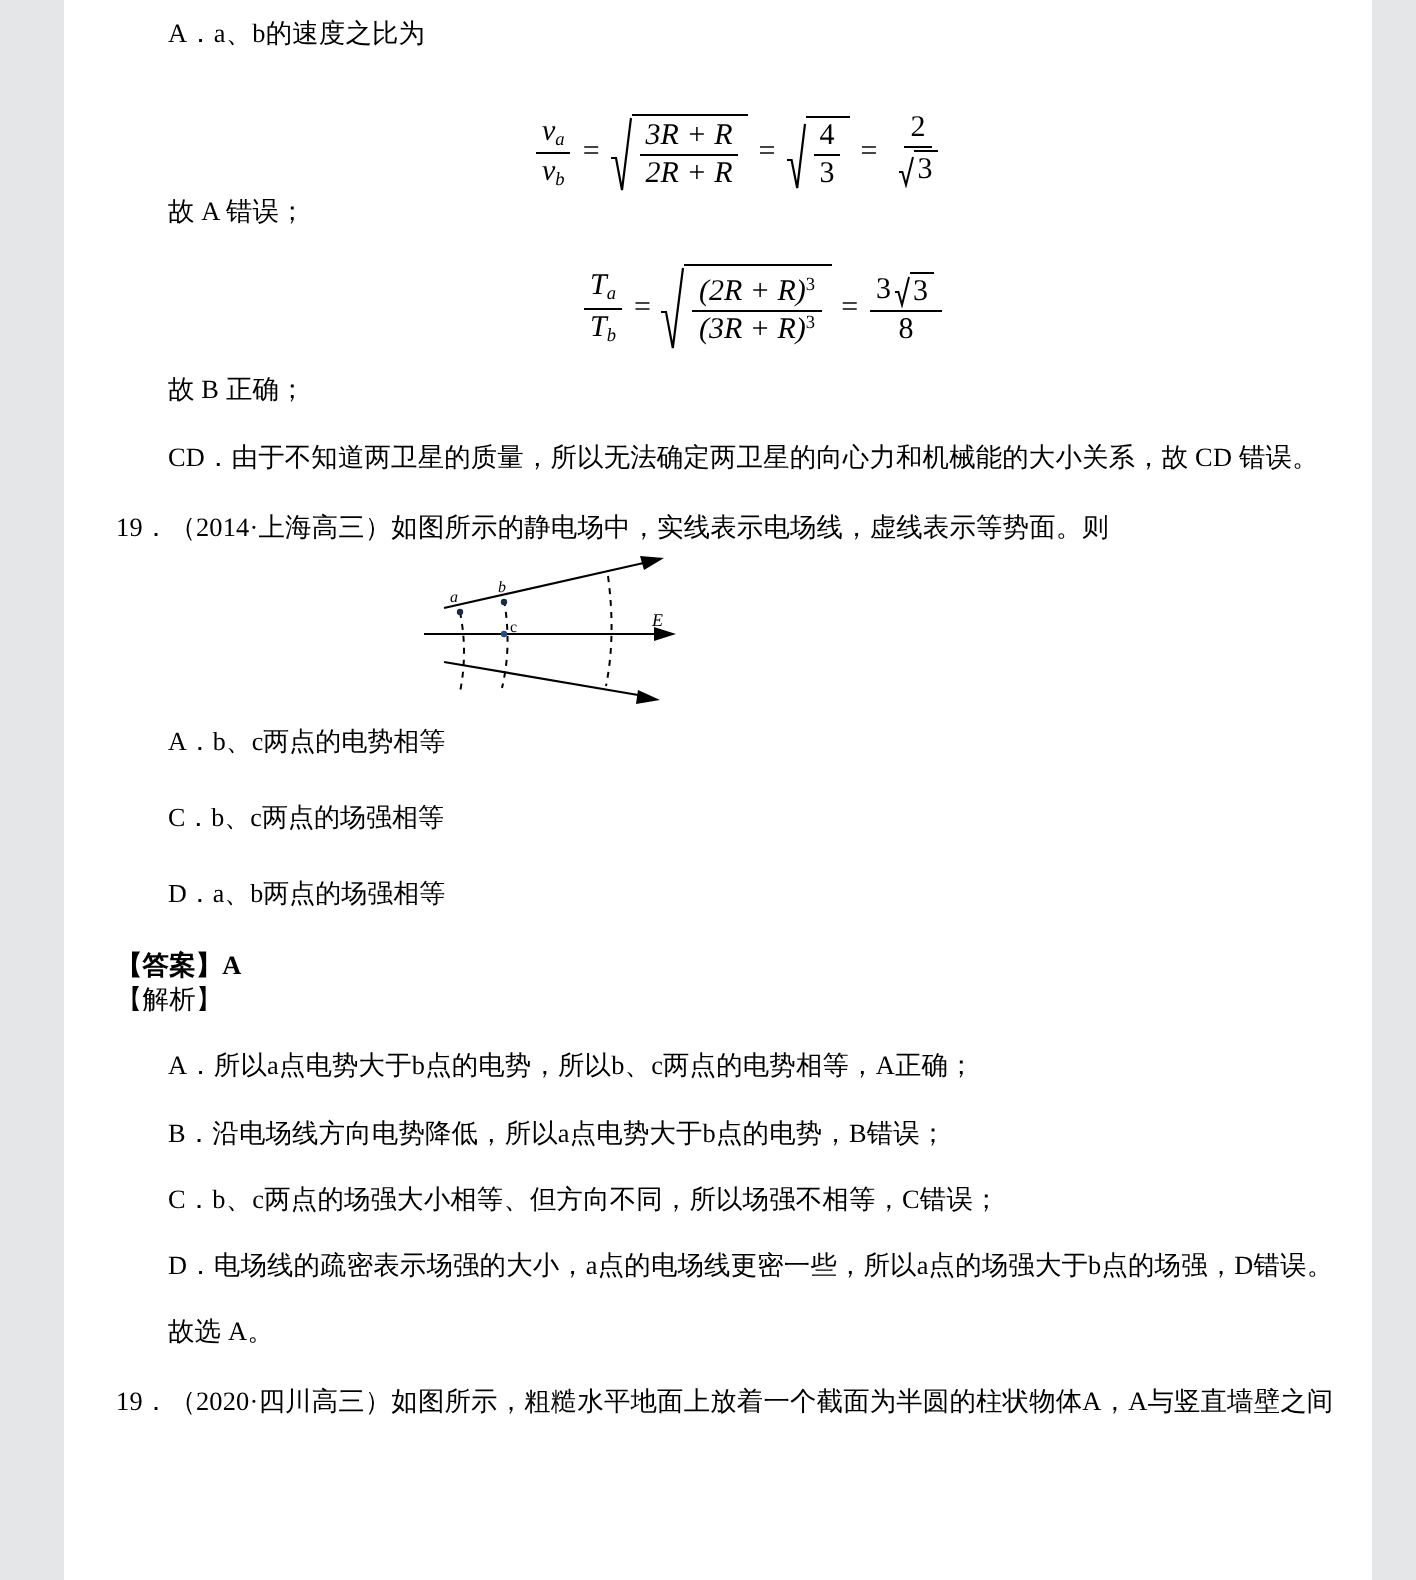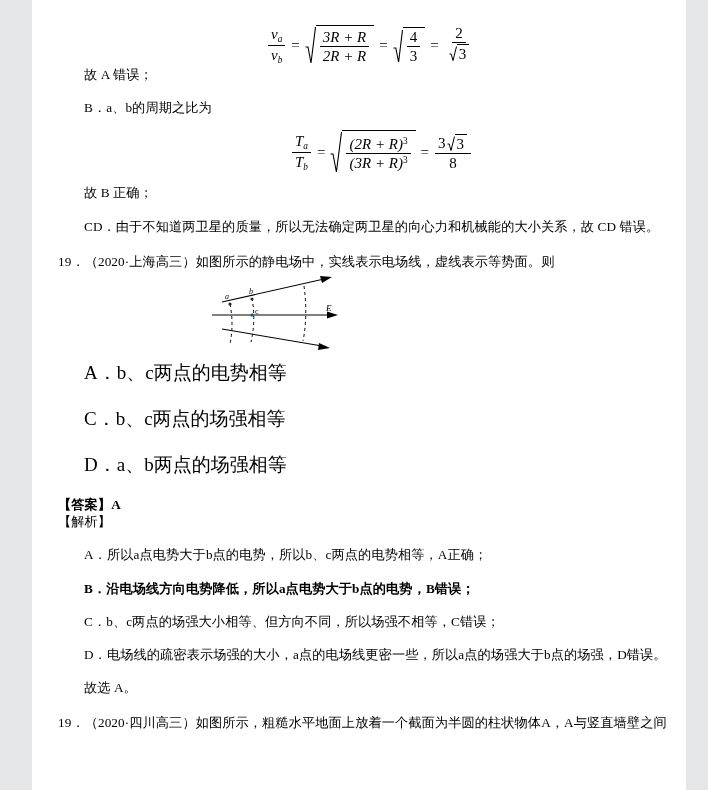--- a/index.html
+++ b/index.html
@@ -34,21 +34,21 @@
     margin: 0 0 0 0;
     white-space: nowrap;
     letter-spacing: 0.1px;
   }
   .indent {
     padding-left: 26px;
   }
   .opt {
     padding-left: 26px;
     margin-bottom: 20px;
-    font-size: 19px;
+    font-size: 13px;
   }
   
   .formula-wrap {
     height: 58px;
     position: relative;
   }
   .formula {
     position: absolute;
     font-family: "Liberation Serif", "DejaVu Serif", serif;
     font-size: 15px;
@@ -108,20 +108,21 @@
   }
   .figure svg { position: absolute; left: 150px; top: 0; }
   
 </style>
 </head>
 <body>
 
 <div class="page">
   <div class="content">
 
+    <div class="line indent" style="margin-bottom:18px;">A．a、b的速度之比为</div>
 
     <div class="formula-wrap">
       <div class="formula" style="left:208px; top:15px;">
         <span class="frac">
           <span class="num"><span class="it">v</span><span class="sub">a</span></span>
           <span class="den"><span class="it">v</span><span class="sub">b</span></span>
         </span>
         <span class="eq">=</span>
         <span class="sqrt">
           <span class="sqrt-sign">
@@ -162,21 +163,20 @@
               </span>
               <span class="sqrt-body">3</span>
             </span>
           </span>
         </span>
       </div>
     </div>
 
     <div class="line indent" style="margin-bottom:20px;">故 A 错误；</div>
 
-    <div class="line indent" style="margin-bottom:16px;">B．a、b的周期之比为</div>
 
     <div class="formula-wrap" style="height:56px;">
       <div class="formula" style="left:232px; top:0px;">
         <span class="frac">
           <span class="num"><span class="it">T</span><span class="sub">a</span></span>
           <span class="den"><span class="it">T</span><span class="sub">b</span></span>
         </span>
         <span class="eq">=</span>
         <span class="sqrt">
           <span class="sqrt-sign">
@@ -207,21 +207,21 @@
           <span class="den">8</span>
         </span>
       </div>
     </div>
 
     <div class="line indent" style="margin-bottom:20px;">故 B 正确；</div>
 
     <div class="line indent" style="margin-bottom:22px;">CD．由于不知道两卫星的质量，所以无法确定两卫星的向心力和机械能的大小关系，故 CD 错误。</div>
 
     <div class="line" style="margin-bottom:6px;">
-      <span>19．</span><span>（2020·上海高三）如图所示的静电场中，实线表示电场线，虚线表示等势面。则</span>
+      <span>19．</span><span>（2014·上海高三）如图所示的静电场中，实线表示电场线，虚线表示等势面。则</span>
     </div>
 
     <div class="figure">
       <svg width="140" height="78" viewBox="0 0 140 78">
 
         <line x1="14" y1="28" x2="116" y2="5" stroke="#000" stroke-width="1.1"></line>
         <polygon points="124,3 112,2 114,9" fill="#000"></polygon>
 
         <line x1="4" y1="41" x2="122" y2="41" stroke="#000" stroke-width="1.1"></line>
         <polygon points="130,41 119,37.5 119,44.5" fill="#000"></polygon>
@@ -248,21 +248,21 @@
     <div class="opt">C．b、c两点的场强相等</div>
     <div class="opt">D．a、b两点的场强相等</div>
 
     <div class="line" style="margin-bottom:4px;font-weight:bold;">
       <span>【答案】</span><span>A</span>
     </div>
 
     <div class="line" style="margin-bottom:20px;">【解析】</div>
 
     <div class="line indent" style="margin-bottom:20px;">A．所以a点电势大于b点的电势，所以b、c两点的电势相等，A正确；</div>
-    <div class="line indent" style="margin-bottom:20px;font-weight:bold;">B．沿电场线方向电势降低，所以a点电势大于b点的电势，B错误；</div>
+    <div class="line indent" style="margin-bottom:20px;">B．沿电场线方向电势降低，所以a点电势大于b点的电势，B错误；</div>
     <div class="line indent" style="margin-bottom:20px;">C．b、c两点的场强大小相等、但方向不同，所以场强不相等，C错误；</div>
     <div class="line indent" style="margin-bottom:20px;">D．电场线的疏密表示场强的大小，a点的电场线更密一些，所以a点的场强大于b点的场强，D错误。</div>
     <div class="line indent" style="margin-bottom:22px;">故选 A。</div>
 
     <div class="line" style="margin-bottom:20px;">
       <span>19．</span><span>（2020·四川高三）如图所示，粗糙水平地面上放着一个截面为半圆的柱状物体A，A与竖直墙壁之间</span>
     </div>
 
   </div>
 </div>

